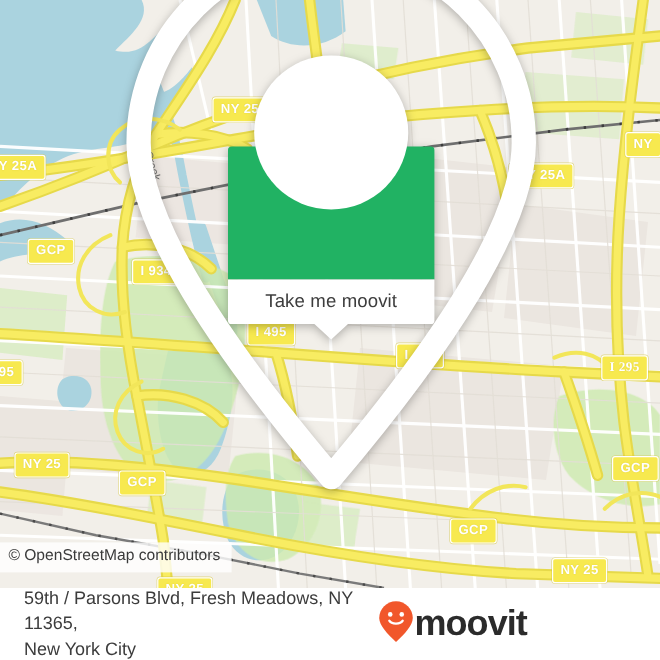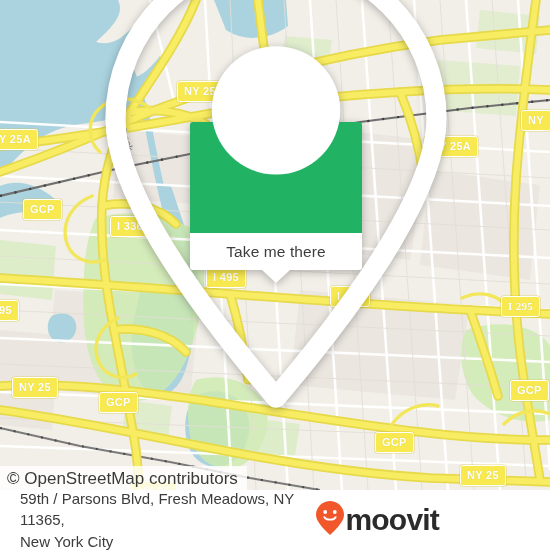--- a/index.html
+++ b/index.html
@@ -49,24 +49,24 @@
     color: #6a6a6a;
     font-family: "Liberation Sans", sans-serif;
     white-space: nowrap;
     transform-origin: 0 0;
   }
 
   
   #attribution {
     position: absolute;
     left: 0;
-    top: 466px;
+    top: 452px;
     background: rgba(255,255,255,0.80);
     color: #3a3a3a;
-    font-size: 17px;
+    font-size: 13px;
     font-family: "Liberation Sans", sans-serif;
     padding: 4px 9px 7px 7px;
     line-height: 1.1;
     white-space: nowrap;
   }
 
   
   #callout {
     position: absolute;
     left: 190px; top: 122px;
@@ -302,21 +302,21 @@
     </svg>
 
     <div class="creek-label" style="left:116px; top:88px; transform: rotate(72deg);">Flushing Creek</div>
 
     <div id="shield-layer">
         <div class="shield" style="left: 177px; top: 81px;">NY 25A</div>
         <div class="shield" style="left: 521px; top: 110px; text-align: right;">NY</div>
         <div class="shield" style="left: 424px; top: 136px;">NY 25A</div>
         <div class="shield" style="left: -8px; top: 129px;">Y 25A</div>
         <div class="shield" style="left: 23px; top: 199px;">GCP</div>
-        <div class="shield" style="left: 110px; top: 216px;">I 336</div>
+        <div class="shield" style="left: 110px; top: 216px;">I 934</div>
         <div class="shield" style="left: 206px; top: 267px;">I 495</div>
         <div class="shield" style="left: 330px; top: 286px;">I 495</div>
         <div class="shield" style="left: 501px; top: 296px; font-family: Liberation Serif, serif;">I 295</div>
         <div class="shield" style="left: -8px; top: 300px;">95</div>
         <div class="shield" style="left: 12px; top: 377px;">NY 25</div>
         <div class="shield" style="left: 99px; top: 392px;">GCP</div>
         <div class="shield" style="left: 510px; top: 380px;">GCP</div>
         <div class="shield" style="left: 375px; top: 432px;">GCP</div>
         <div class="shield" style="left: 460px; top: 465px;">NY 25</div>
         <div class="shield" style="left: 131px; top: 481px;">NY 25</div>
@@ -327,21 +327,21 @@
     <div id="callout">
       <div id="callout-green">
         <span>
           <svg width="46" height="58" viewBox="0 0 46 58" xmlns="http://www.w3.org/2000/svg">
             <path d="M23 3 C12.5 3 4 11.5 4 22 C4 30 12 42 23 55 C34 42 42 30 42 22 C42 11.5 33.5 3 23 3 Z" fill="none" stroke="#ffffff" stroke-width="2.4" stroke-linejoin="round"></path>
             <circle cx="23" cy="21" r="7.6" fill="#ffffff"></circle>
           </svg>
         </span>
       </div>
       <div id="callout-footer">
-        <span id="callout-label">Take me there</span>
+        <span id="callout-label">Take me moovit</span>
         <span id="callout-tail"></span>
       </div>
     </div>
   </div>
 
   <div id="footer">
     <div id="footer-text">
       <div>59th / Parsons Blvd, Fresh Meadows, NY 11365,</div>
       <div>New York City</div>
     </div>

